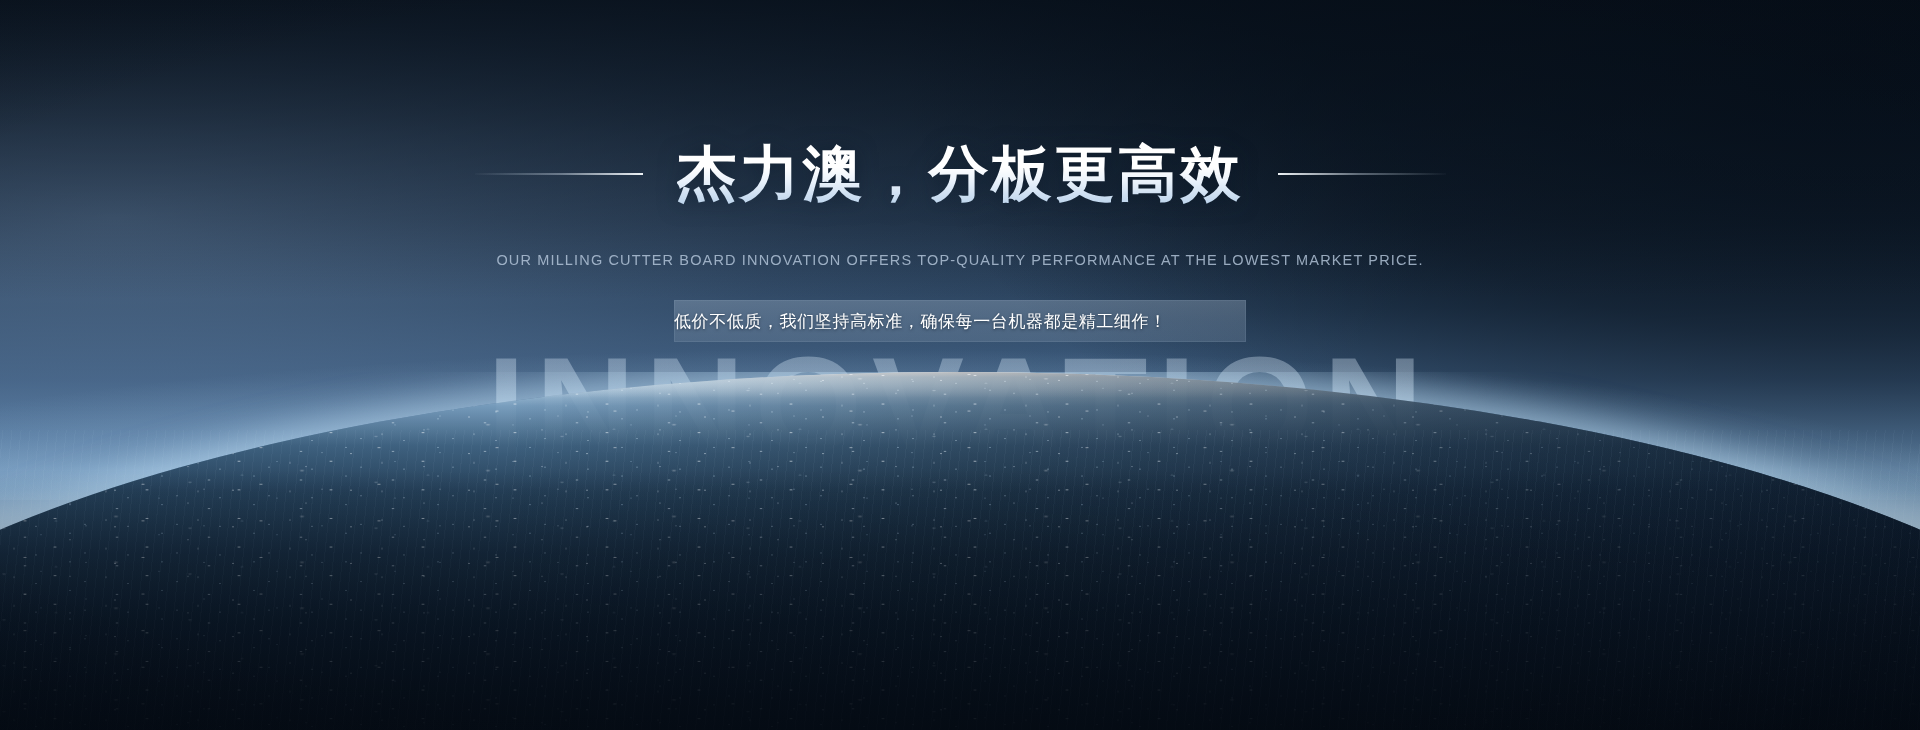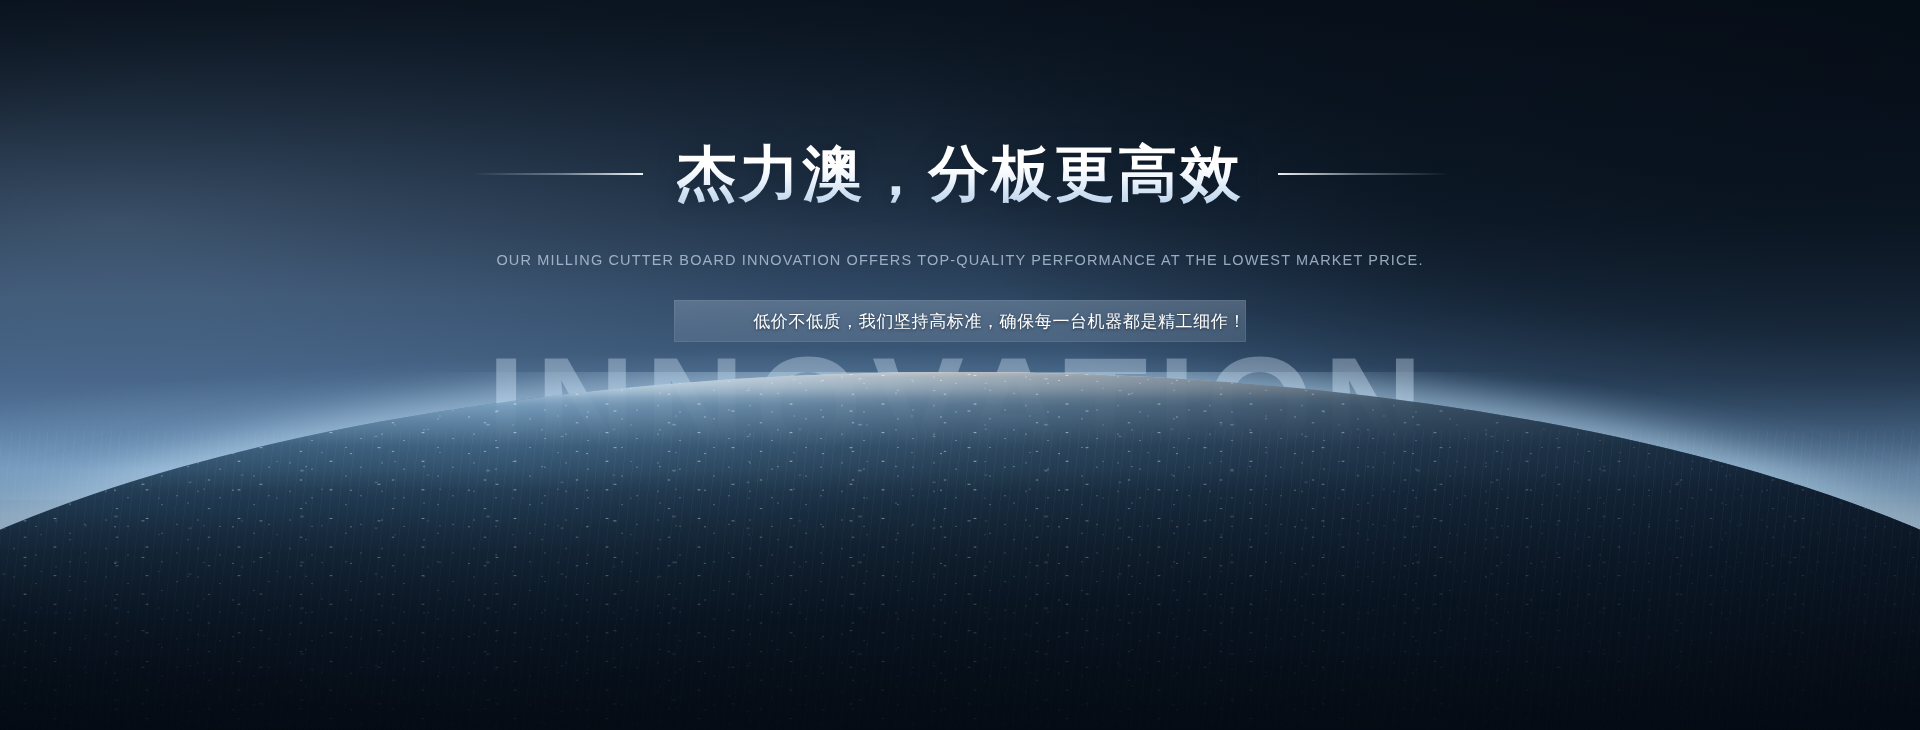--- a/index.html
+++ b/index.html
@@ -219,21 +219,21 @@
     white-space:nowrap;
   }
 
   .tagline-bar {
     position:absolute;
     left:50%;
     transform:translateX(-50%);
     top:300px;
     width:572px;
     height:42px;
-    display:flex; align-items:center; justify-content:flex-end;
+    display:flex; align-items:center; justify-content:flex-start;
     background:linear-gradient(180deg, rgba(150,170,192,0.40) 0%, rgba(132,154,178,0.36) 50%, rgba(116,138,162,0.34) 100%);
     box-shadow:inset 0 0 0 1px rgba(196,214,234,0.10);
   }
   .tagline {
     font-size:17px;
     font-weight:400;
     letter-spacing:0.6px;
     color:#ffffff;
     white-space:nowrap;
     text-shadow:0 1px 3px rgba(8,18,30,0.55);

